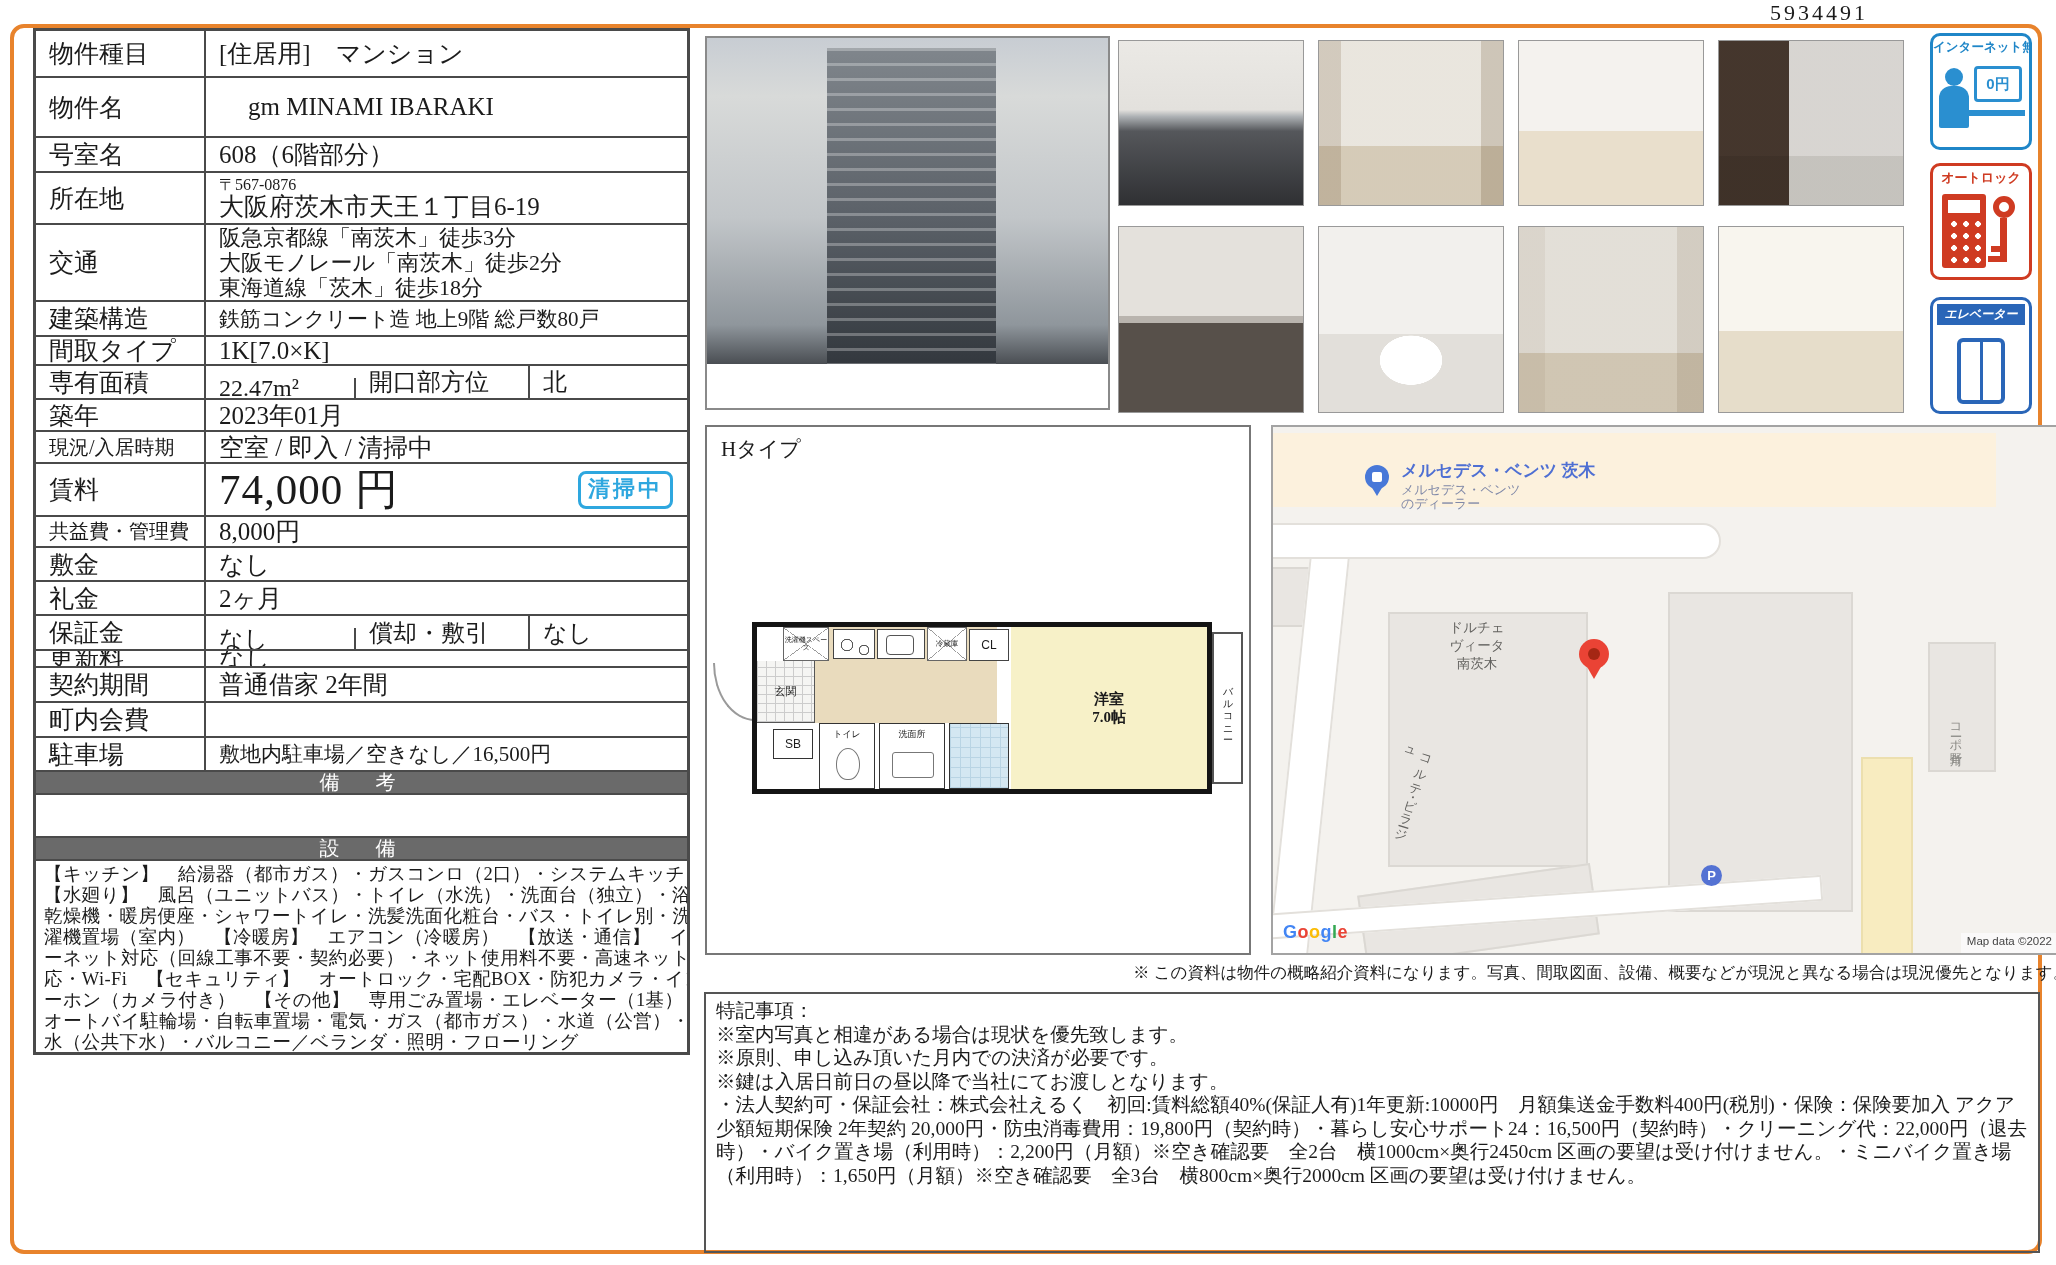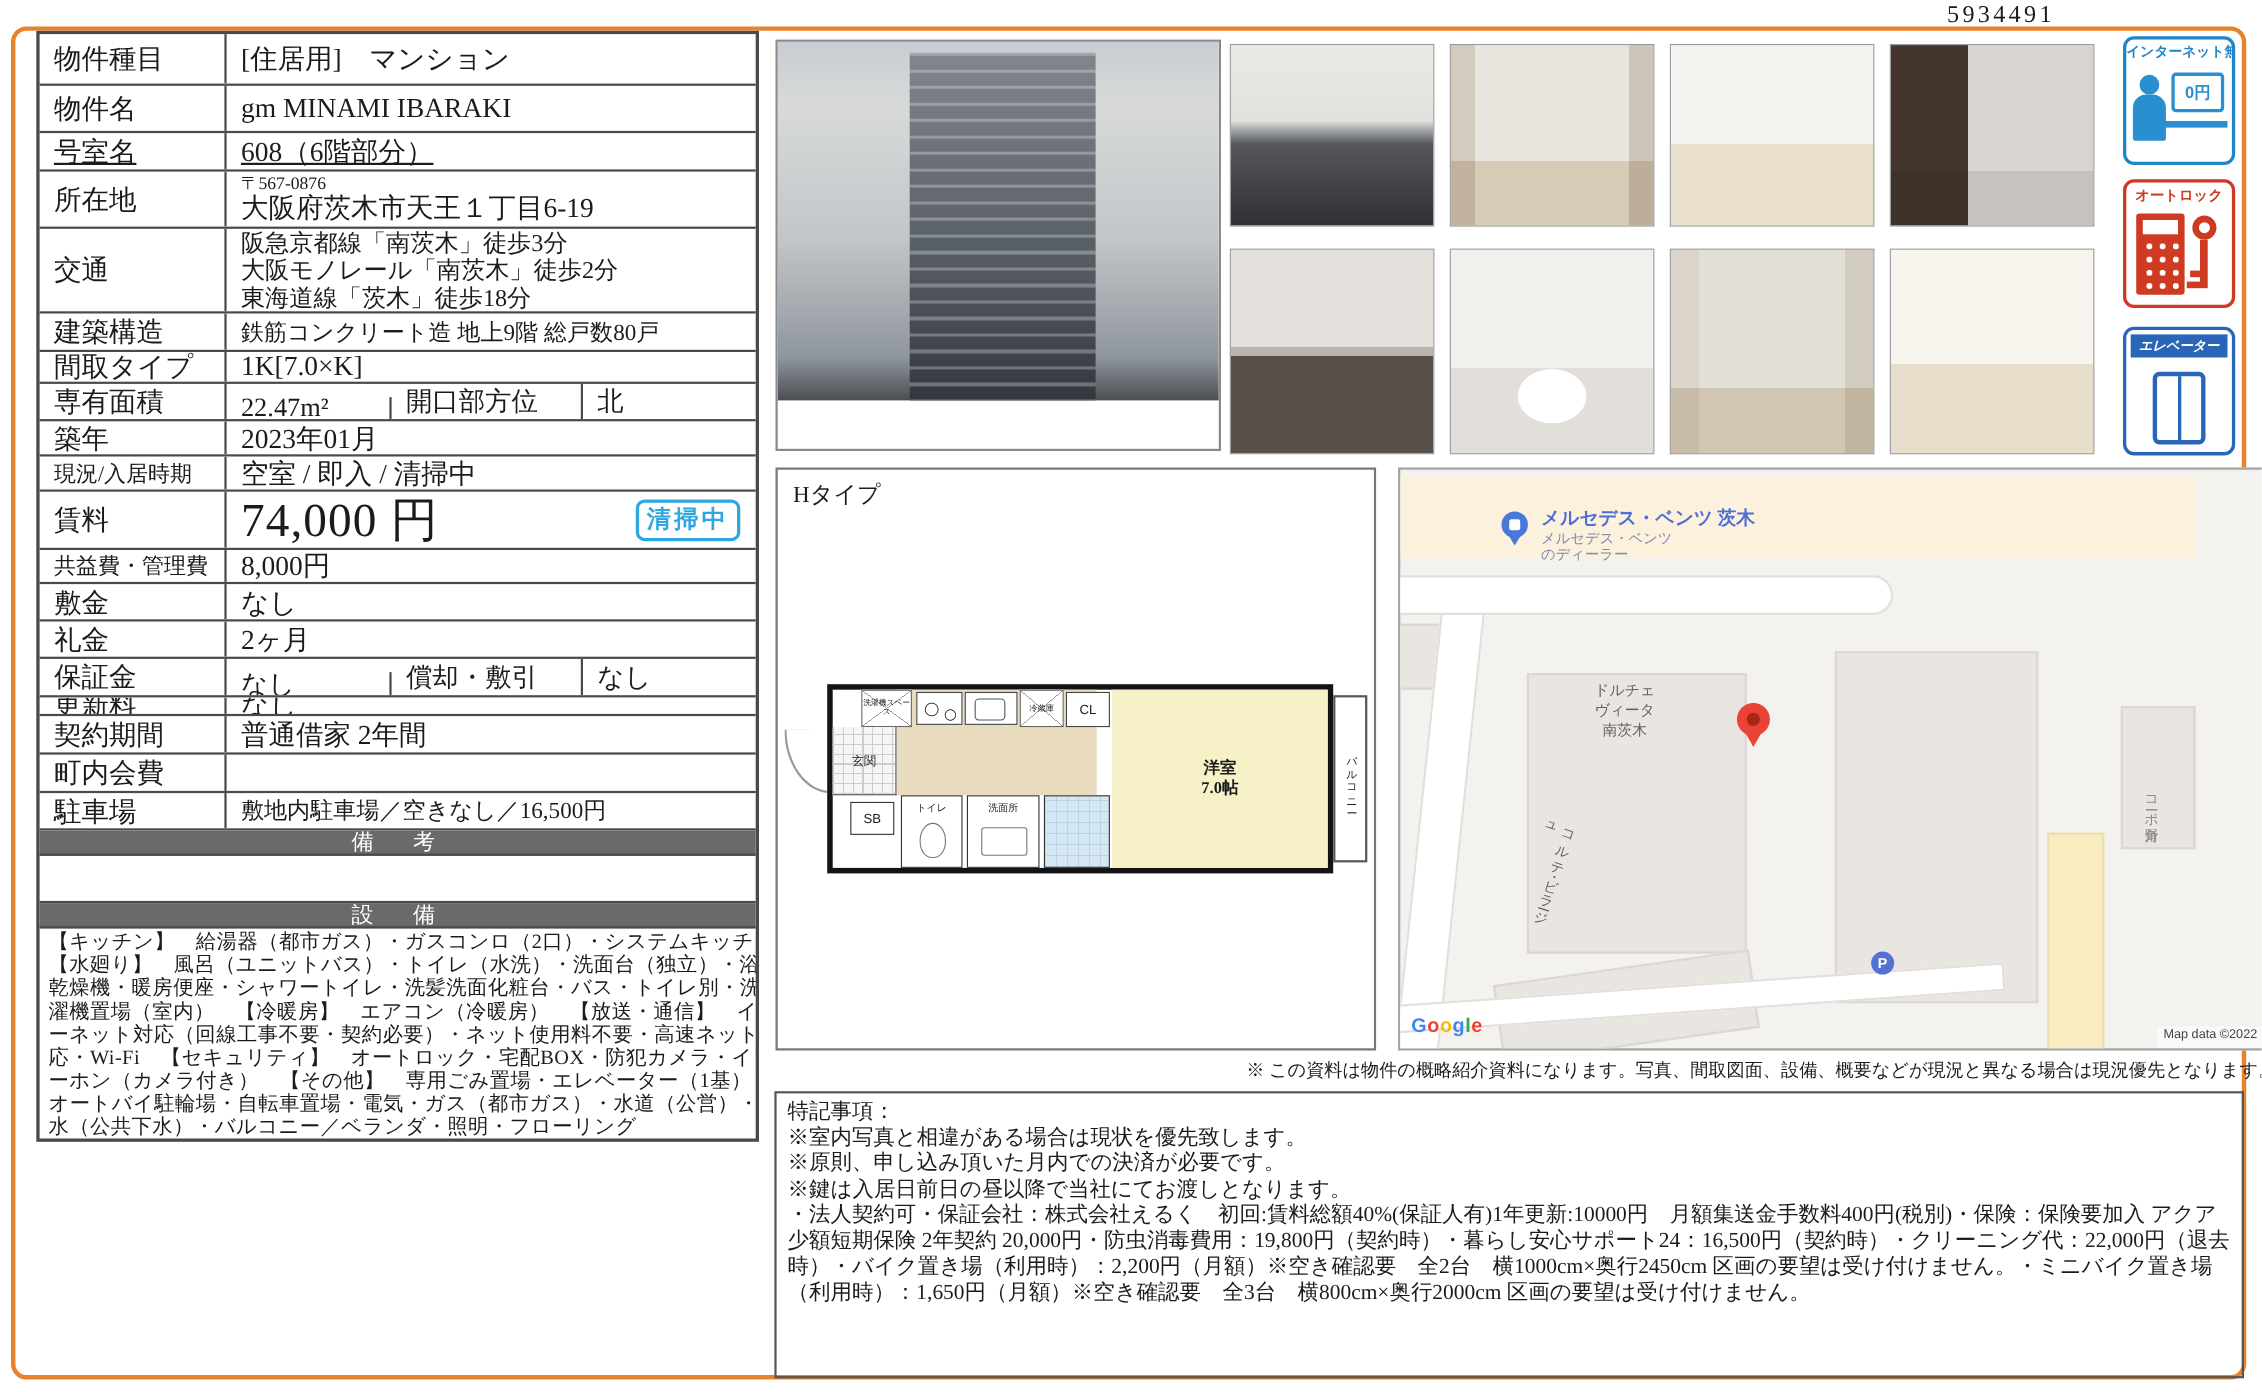--- a/index.html
+++ b/index.html
@@ -168,25 +168,25 @@
 <body>
 
 <div class="abs" id="ref-number">5934491</div>
 <div class="abs" id="frame"></div>
 
 <div class="abs" id="spec-table">
     <div class="row" style="height: 47px;">
       <div class="cell lbl">物件種目</div>
       <div class="cell val">[住居用]　マンション</div>
     </div>
-    <div class="row" style="height: 43px;">
+    <div class="row" style="height: 60px; gap: 29px;">
       <div class="cell lbl">物件名</div>
       <div class="cell val">gm MINAMI IBARAKI</div>
     </div>
-    <div class="row" style="height: 35px; text-decoration: underline;">
+    <div class="row" style="height: 35px;">
       <div class="cell lbl">号室名</div>
       <div class="cell val">608（6階部分）</div>
     </div>
     <div class="row" style="height: 52px;">
       <div class="cell lbl">所在地</div>
       <div class="cell val col">
         <div class="zip">〒567-0876</div>
         <div class="addr">大阪府茨木市天王１丁目6-19</div>
       </div>
     </div>

